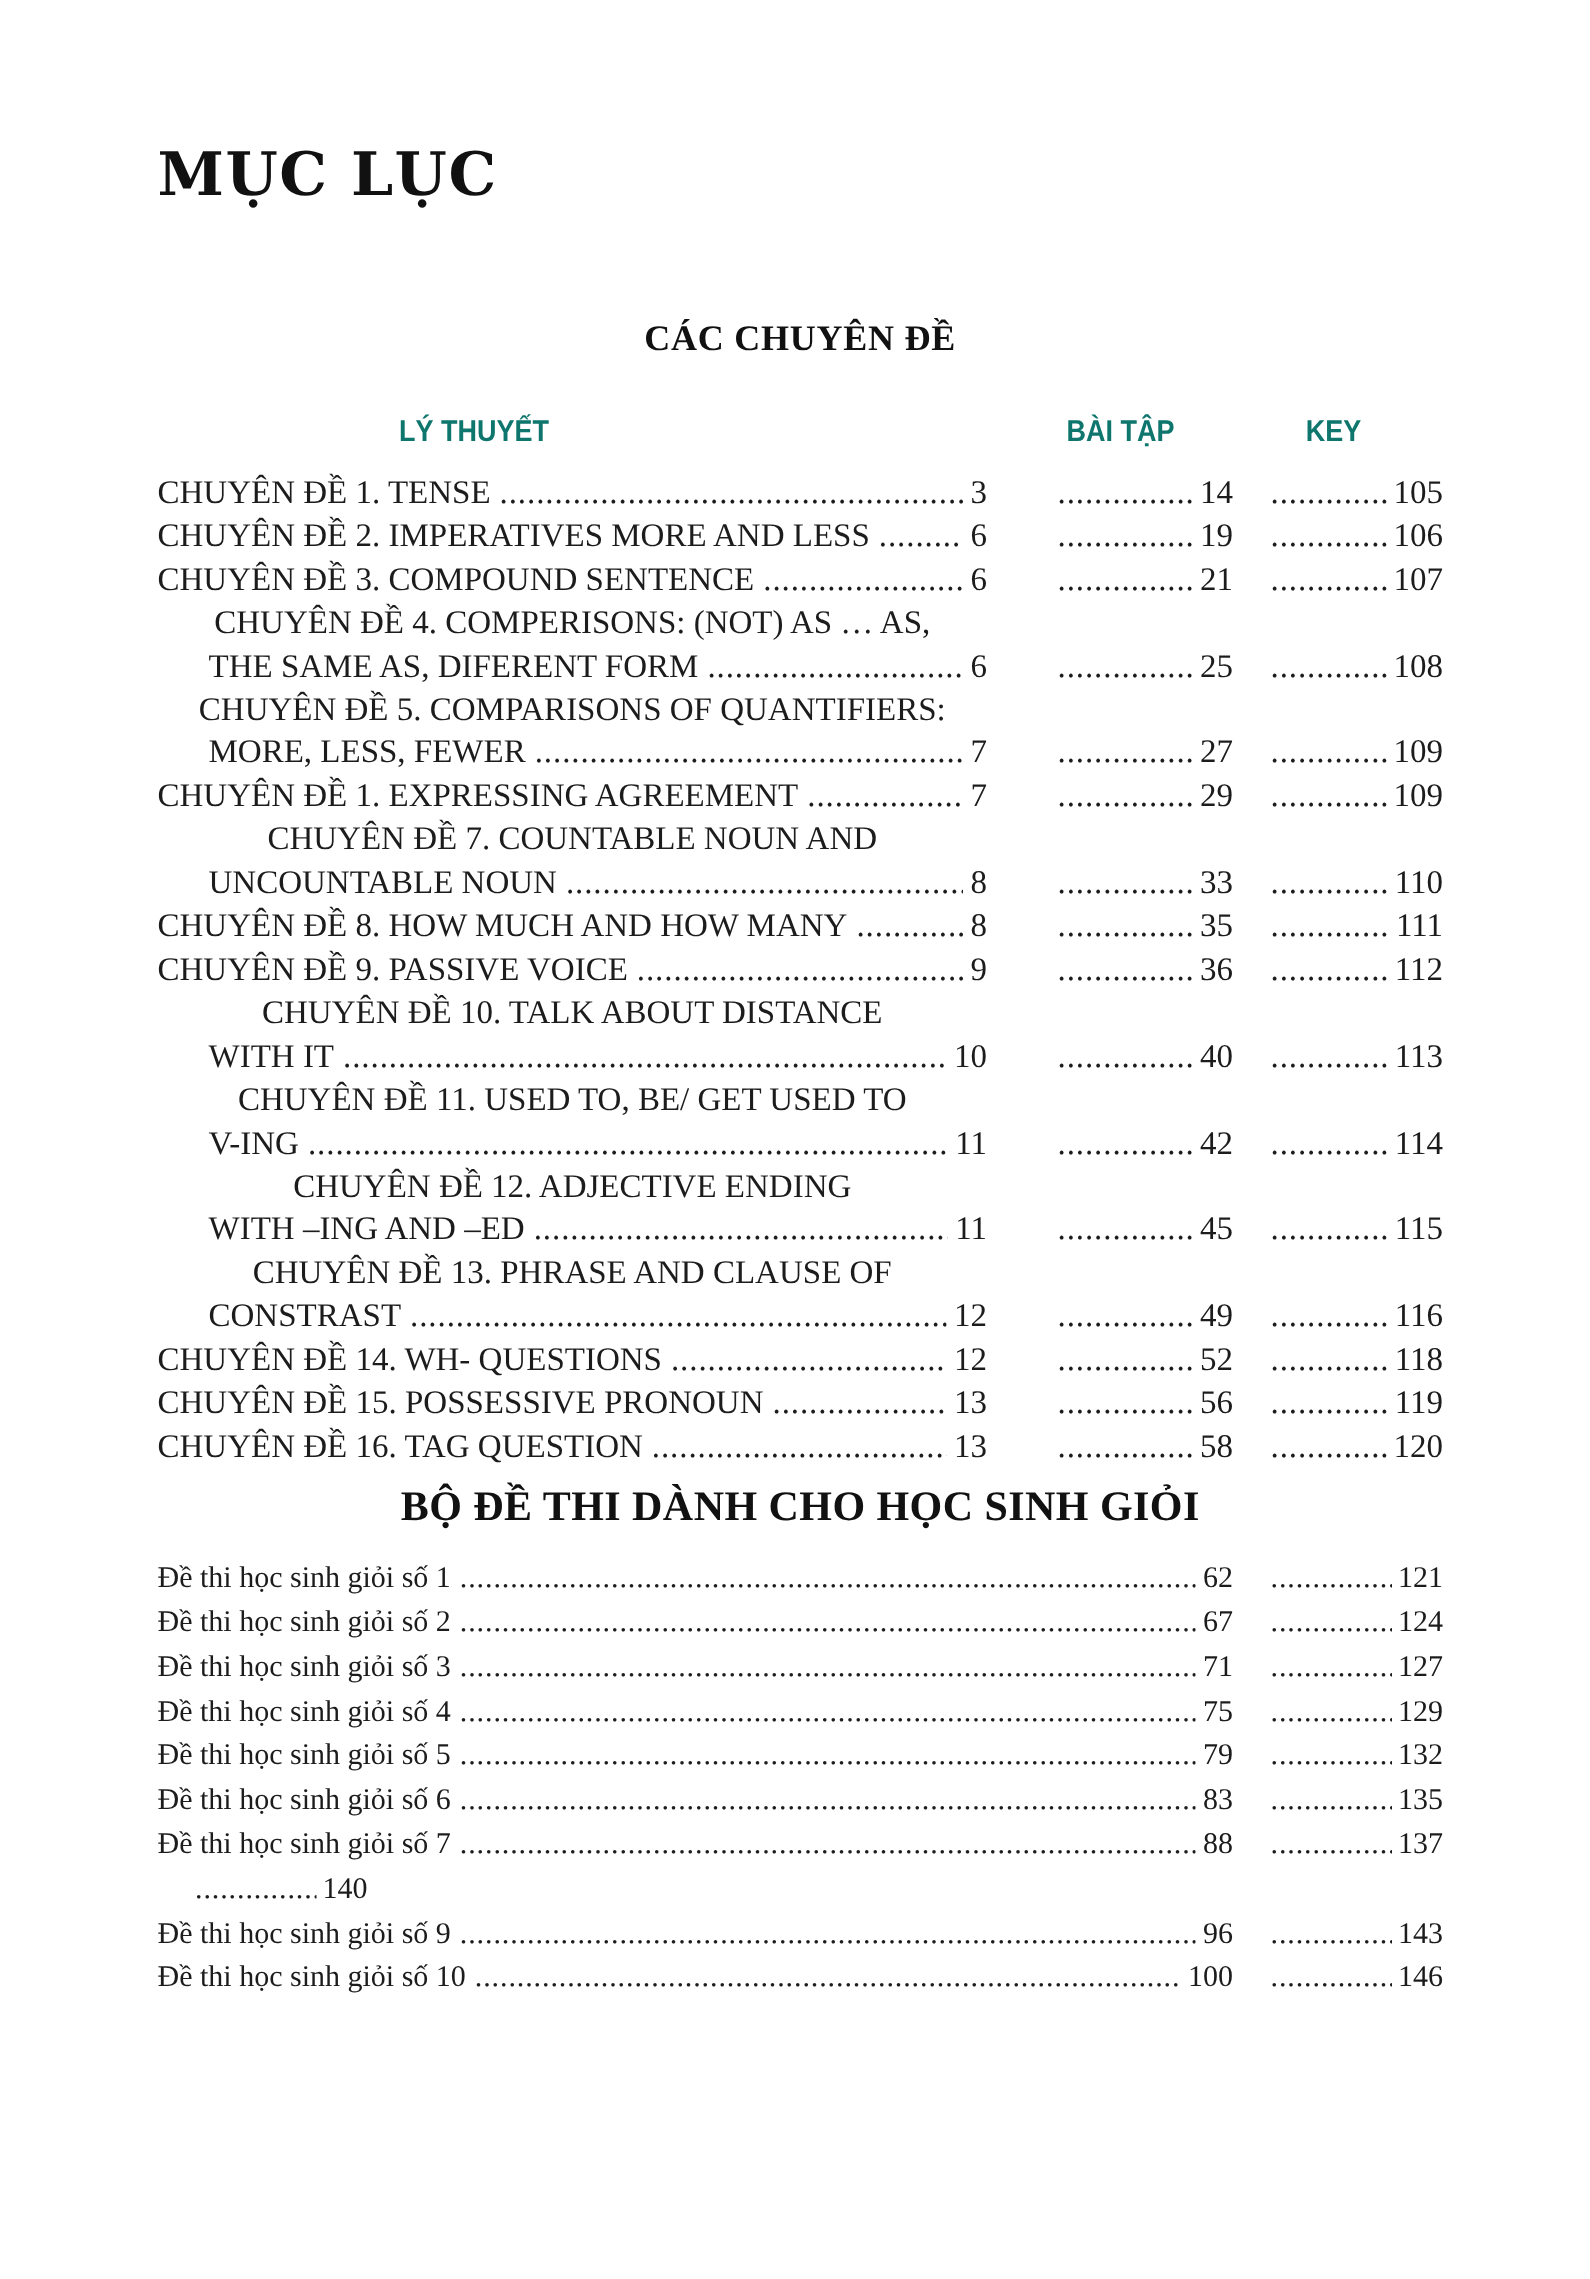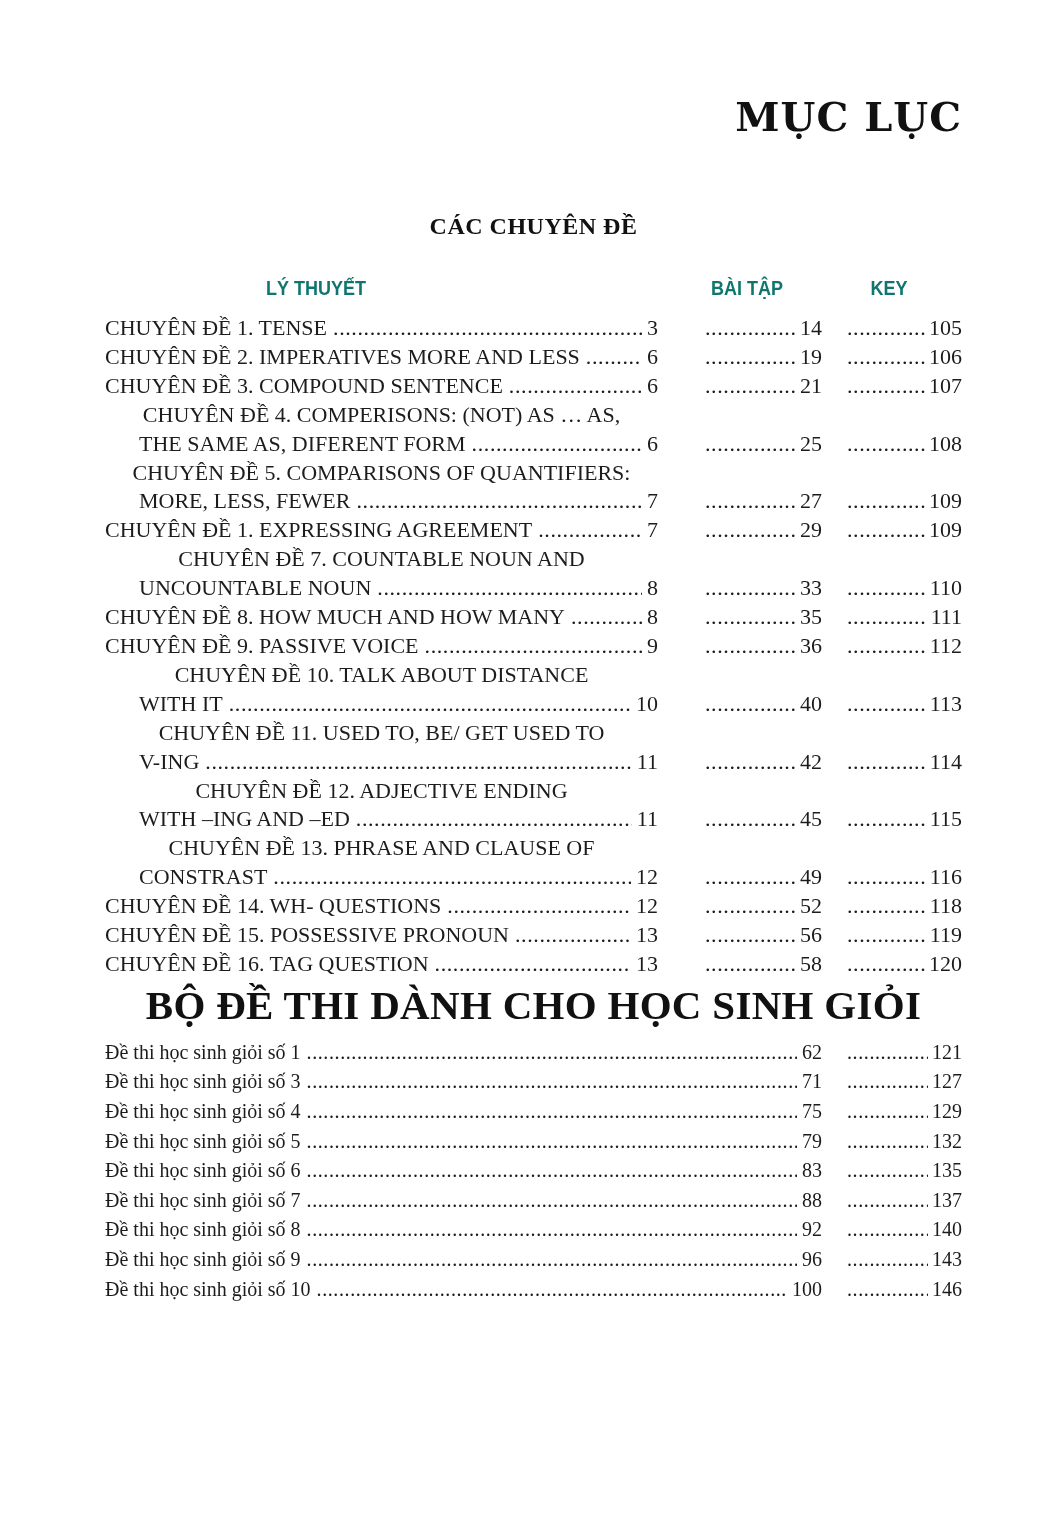--- a/index.html
+++ b/index.html
@@ -5,28 +5,28 @@
   html,body{margin:0;padding:0;}
   body{
     width:1060px;height:1519px;background:#ffffff;
     font-family:"Liberation Serif",serif;color:#1c1c1c;
     overflow:hidden;
   }
   .page{box-sizing:border-box;width:1060px;height:1519px;padding:96px 0 0 105px;}
   .content{width:857px;}
   .doc-title{
     margin:0;font-family:"DejaVu Serif",serif;font-weight:bold;
-    font-size:40px;line-height:42px;text-align:right;letter-spacing:1px;color:#111;
+    font-size:40px;line-height:42px;text-align:left;letter-spacing:1px;color:#111;
   }
   .sec-heading{
     margin:0;font-family:"Liberation Serif",serif;font-weight:bold;
     font-size:24px;line-height:36px;text-align:center;letter-spacing:.5px;color:#111;
   }
   .sec1-heading{margin-top:70px;}
-  .sec2-heading{margin-top:6px;font-size:41px;line-height:40px;letter-spacing:.3px;}
+  .sec2-heading{margin-top:6px;font-size:28px;line-height:40px;letter-spacing:.3px;}
   .col-headers{
     position:relative;margin-top:32px;height:24px;
     font-family:"Liberation Sans",sans-serif;font-weight:bold;
     font-size:20px;line-height:24px;color:#0f766e;
   }
   .col-h{position:absolute;top:0;transform:translateX(-50%) scaleX(0.9);white-space:nowrap;}
   .h-ly{left:211px;}
   .h-bt{left:642px;}
   .h-key{left:784px;}
   .s1-rows{margin-top:14px;font-size:22px;line-height:28.9px;text-align:center;}
@@ -366,20 +366,33 @@
       </div>
     </div>
     <div class="col-key">
       <span class="dots"></span>
       <span class="num">121</span>
     </div>
   </div>
         <div class="row s2-row">
     <div class="col-main2">
       <div class="line2">
+        <span class="t">Đề thi học sinh giỏi số 2</span>
+        <span class="dots"></span>
+        <span class="num">67</span>
+      </div>
+    </div>
+    <div class="col-key">
+      <span class="dots"></span>
+      <span class="num">124</span>
+    </div>
+  </div>
+        <div class="row s2-row">
+    <div class="col-main2">
+      <div class="line2">
         <span class="t">Đề thi học sinh giỏi số 3</span>
         <span class="dots"></span>
         <span class="num">71</span>
       </div>
     </div>
     <div class="col-key">
       <span class="dots"></span>
       <span class="num">127</span>
     </div>
   </div>
@@ -429,27 +442,20 @@
         <span class="dots"></span>
         <span class="num">88</span>
       </div>
     </div>
     <div class="col-key">
       <span class="dots"></span>
       <span class="num">137</span>
     </div>
   </div>
         <div class="row s2-row">
-    <div class="col-main2">
-      <div class="line2">
-        <span class="t">Đề thi học sinh giỏi số 8</span>
-        <span class="dots"></span>
-        <span class="num">92</span>
-      </div>
-    </div>
     <div class="col-key">
       <span class="dots"></span>
       <span class="num">140</span>
     </div>
   </div>
         <div class="row s2-row">
     <div class="col-main2">
       <div class="line2">
         <span class="t">Đề thi học sinh giỏi số 9</span>
         <span class="dots"></span>

